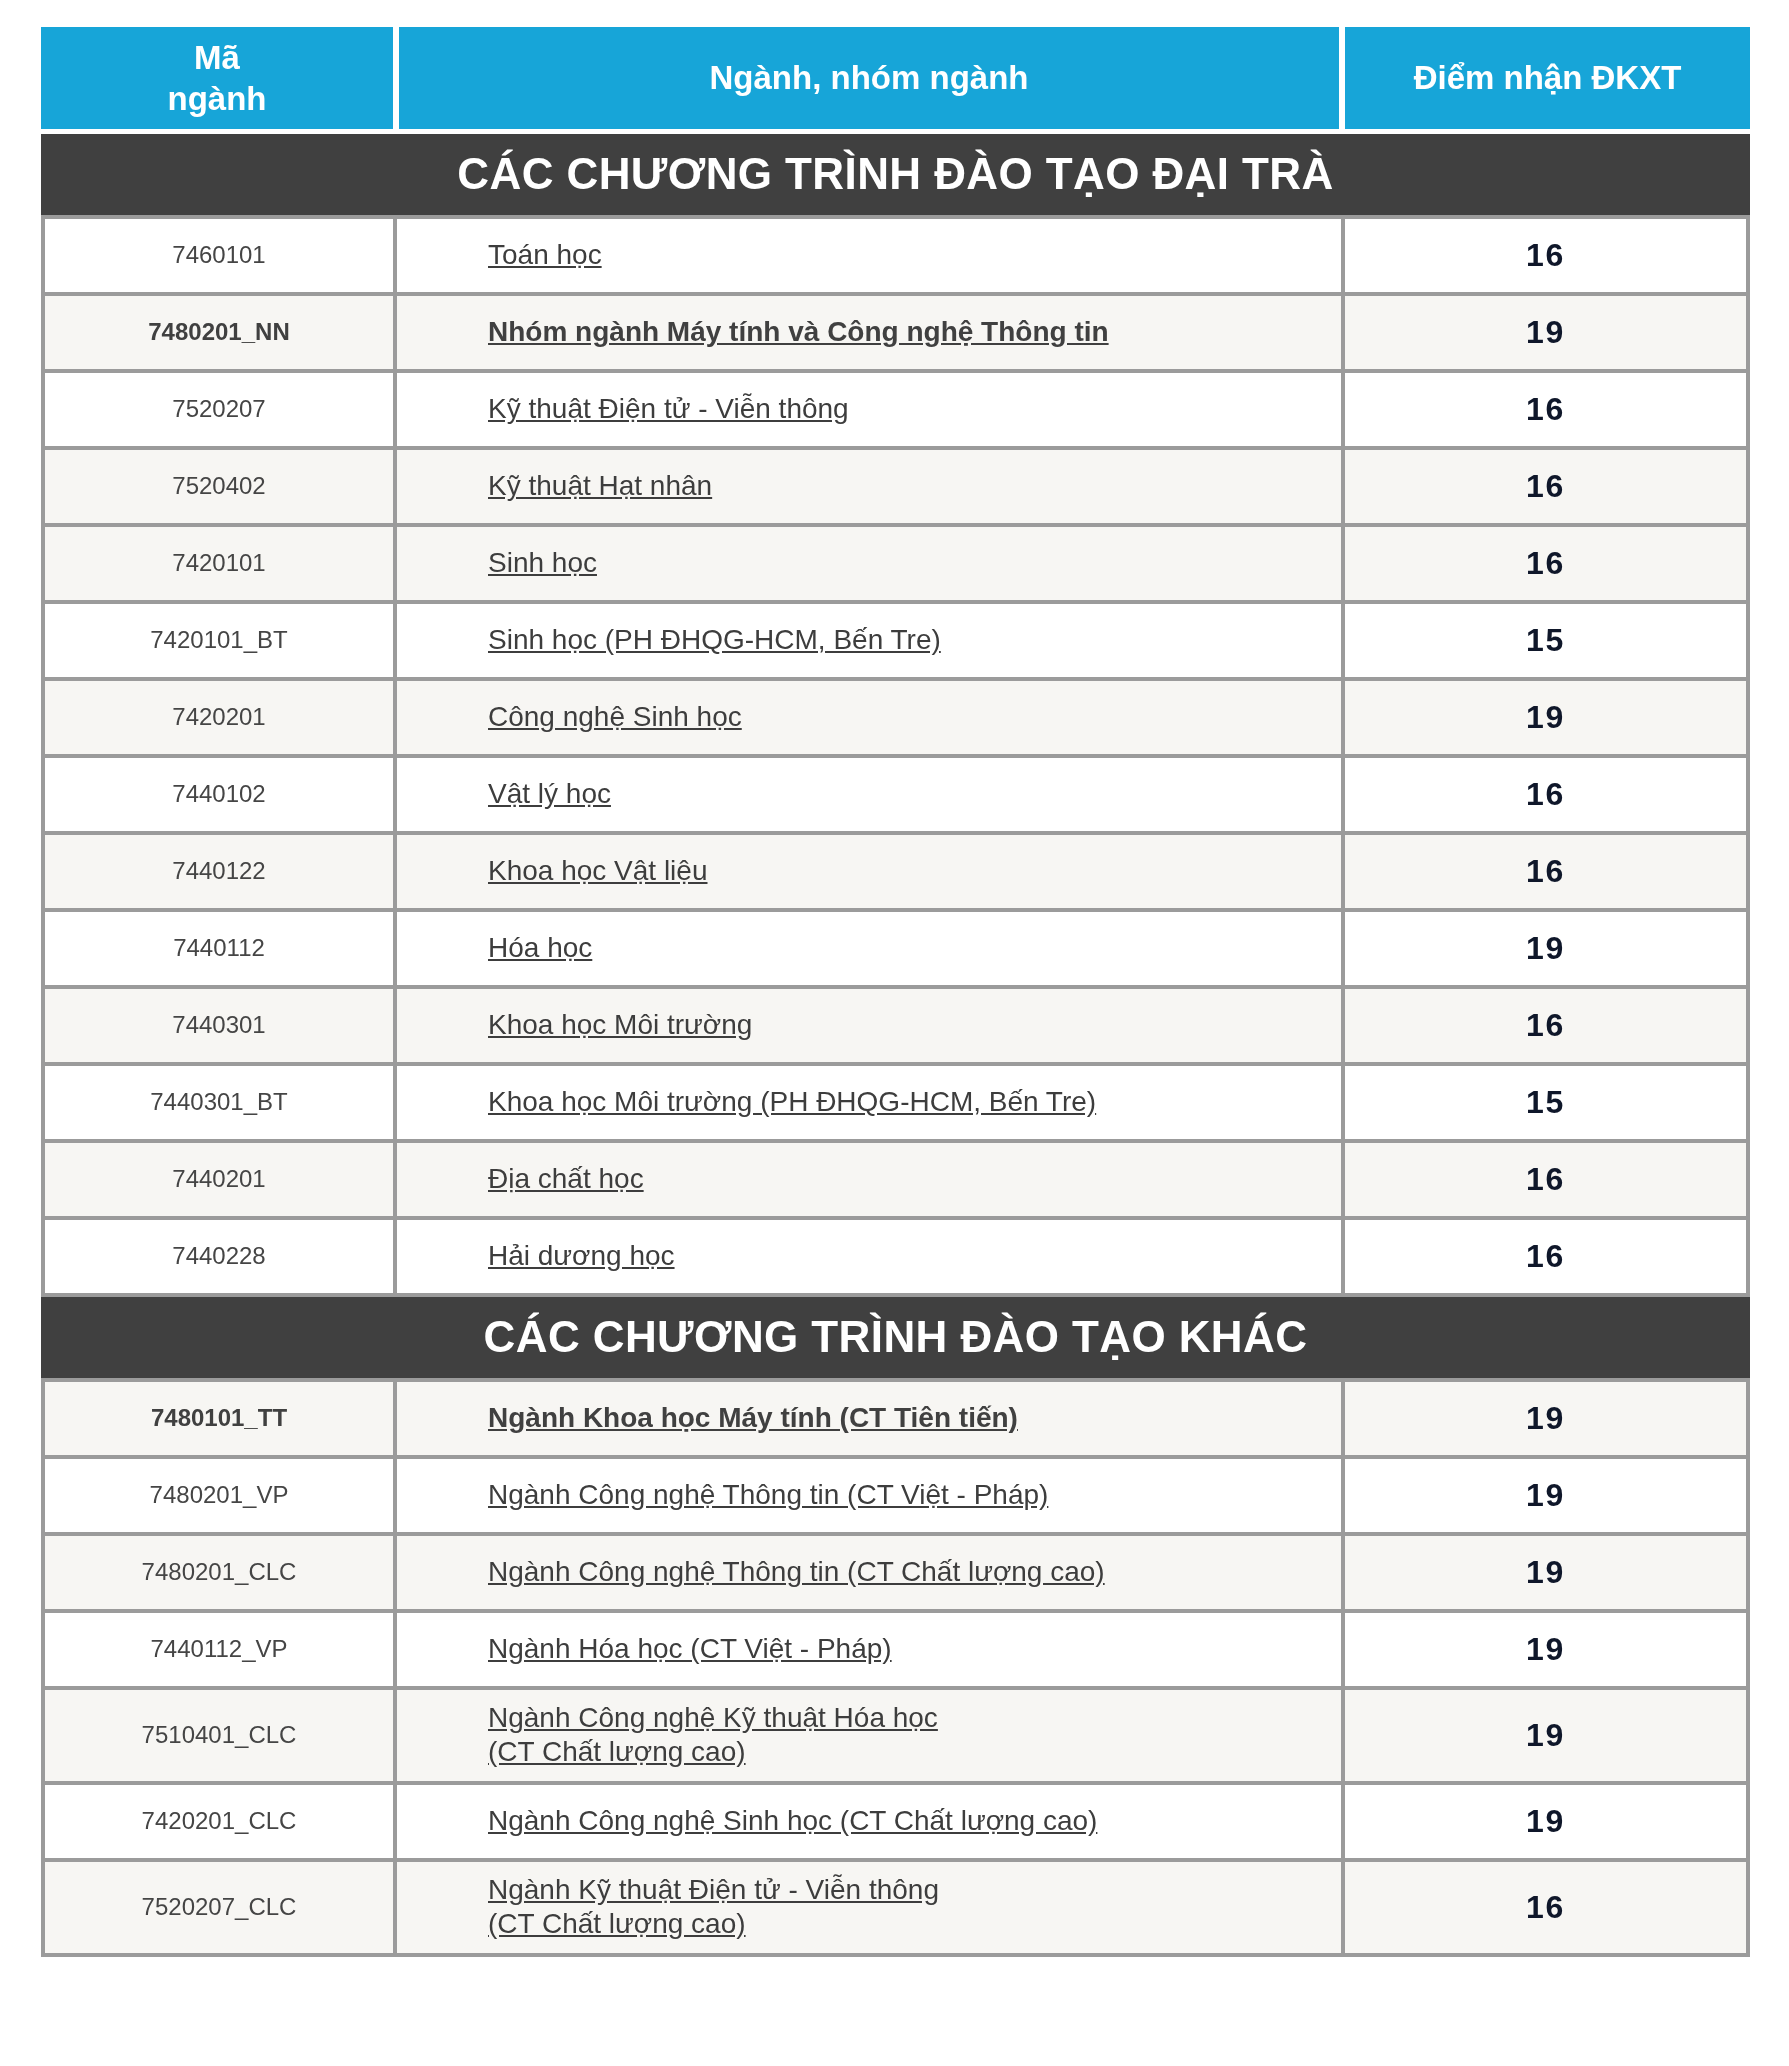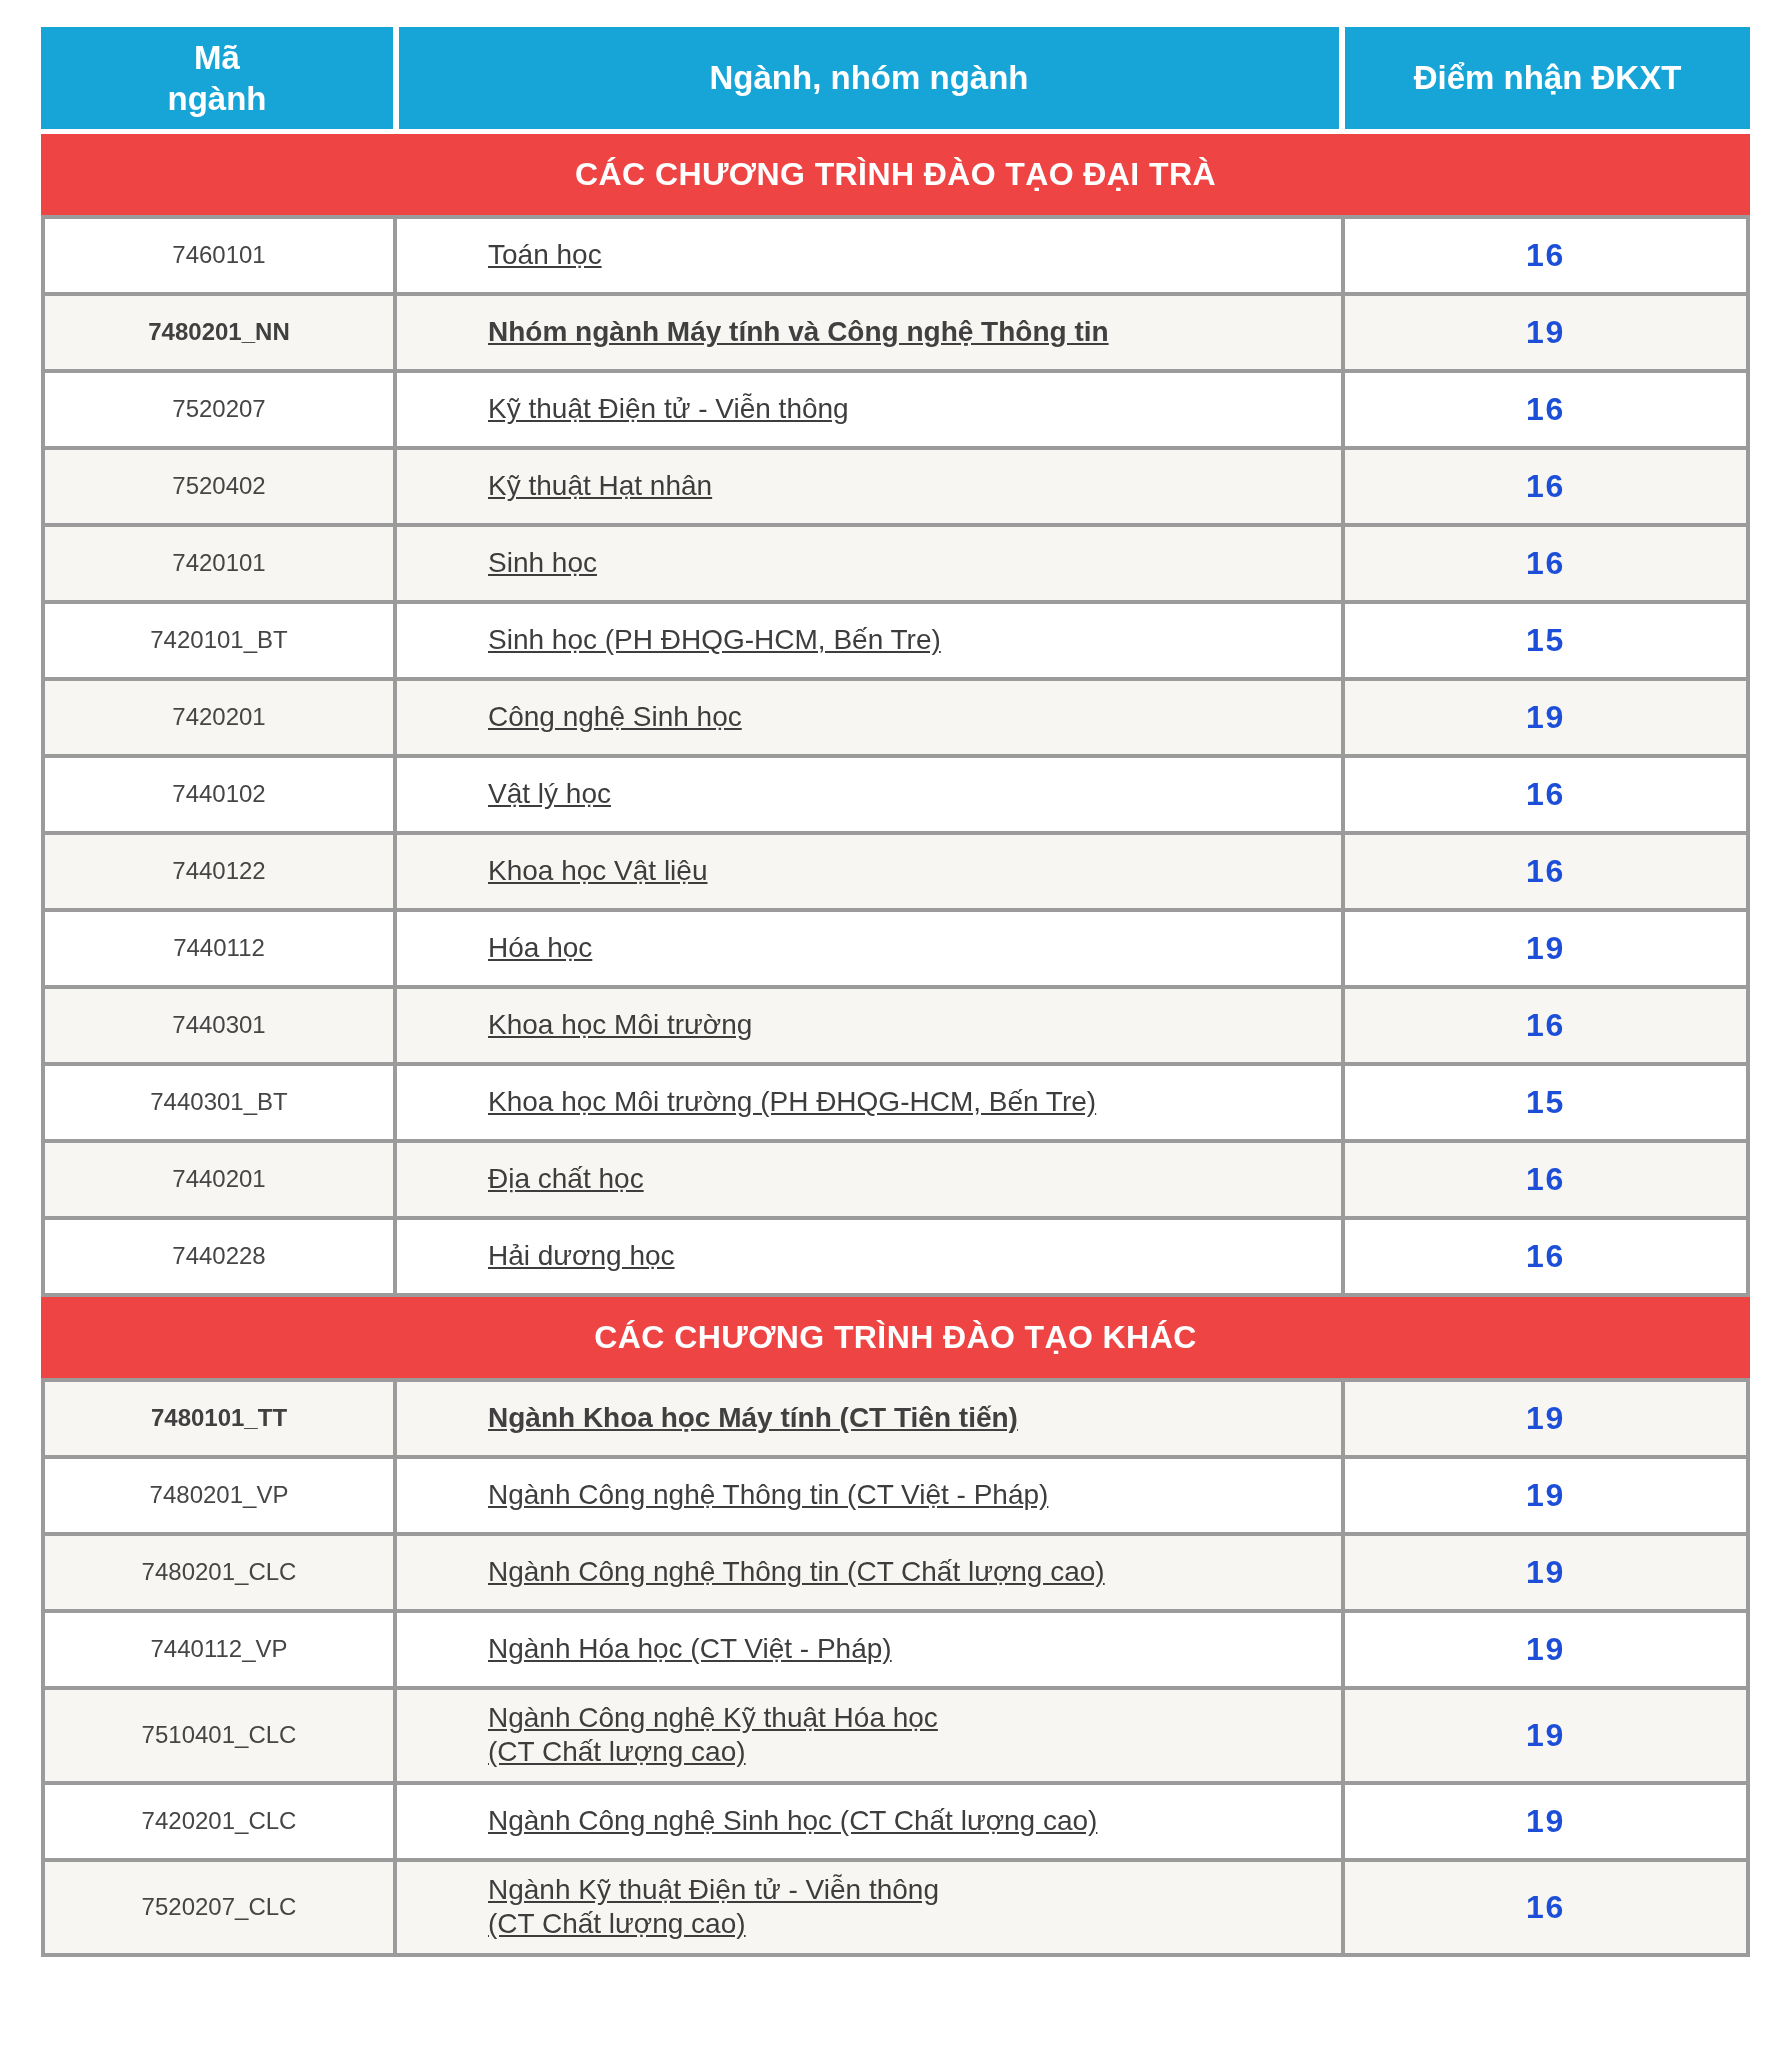--- a/index.html
+++ b/index.html
@@ -20,22 +20,22 @@
     display: flex; align-items: center; justify-content: center;
     text-align: center; font-size: 33px; line-height: 1.25;
     white-space: pre-line;
   }
   .th-code  { width: 352px; }
   .th-name  { flex: 1; }
   .th-score { width: 405px; }
 
   
   .section-bar {
-    height: 81px; background: #ef4444; color: #ffffff;
-    font-weight: 700; font-size: 32px; letter-spacing: 0.4px;
+    height: 81px; background: #404040; color: #ffffff;
+    font-weight: 700; font-size: 44px; letter-spacing: 0.4px;
     display: flex; align-items: center; justify-content: center;
     text-align: right;
   }
 
   
   table.rows { width: 100%; border-collapse: collapse; table-layout: fixed; }
   table.rows td { border: 4px solid #9B9B9B; vertical-align: middle; }
   tr.row { background: #ffffff; height: 77px; }
   tr.row.alt { background: #F7F6F3; }
   td.code {
@@ -43,21 +43,21 @@
     font-size: 24px; color: #454545;
   }
   td.name {
     font-size: 28px; color: #3D3D3D;
     padding: 11.3px 19.4px 11.3px 91px; line-height: 1.22;
     white-space: pre-line;
     text-decoration: underline;
   }
   td.score {
     width: 405px; text-align: center;
-    font-weight: 700; font-size: 32px; color: #1d4ed8;
+    font-weight: 700; font-size: 32px; color: #0f172a;
     letter-spacing: 1.6px;
   }
   tr.row.em td.code, tr.row.em td.name { color: #404040; font-weight: 700; }
 </style>
 </head>
 <body>
 
 <div class="table-wrap">
   <div class="thead">
     <div class="th th-code">Mã

